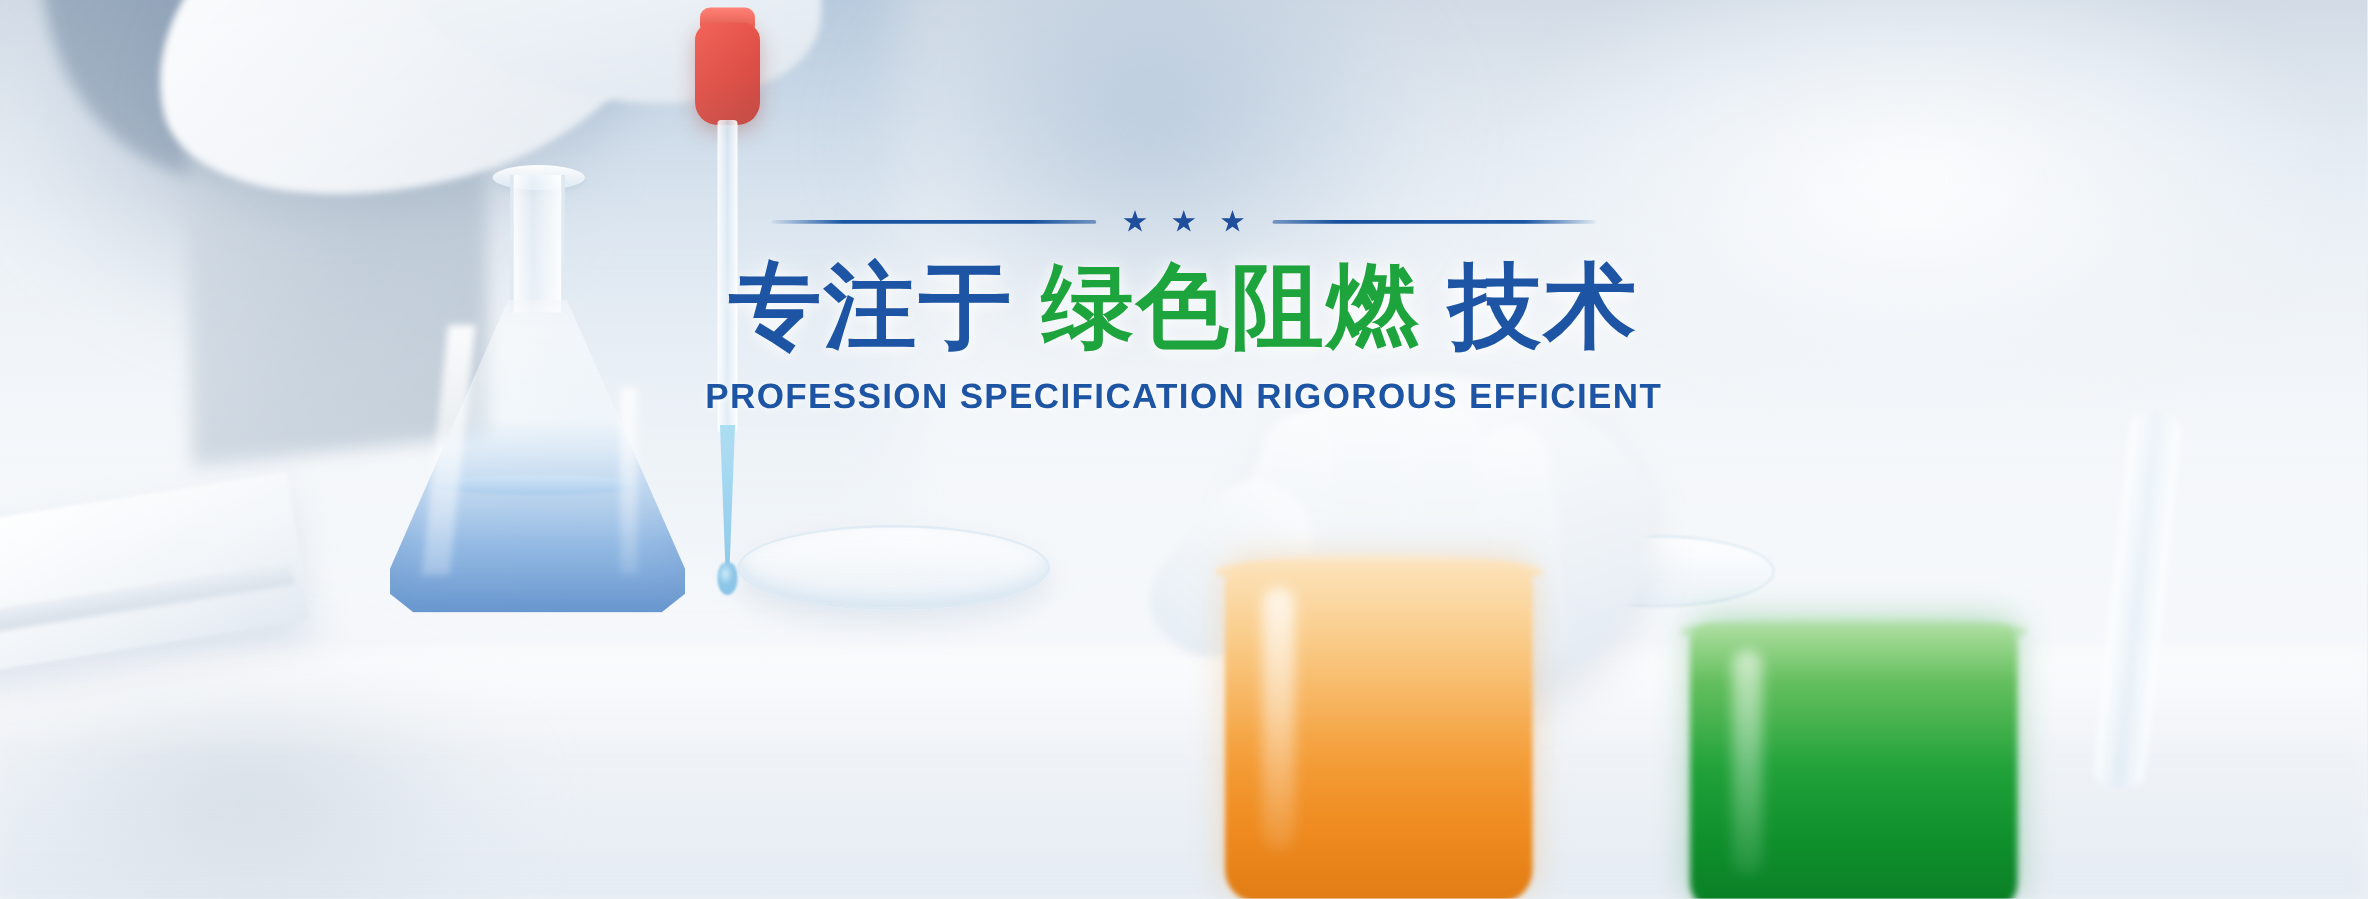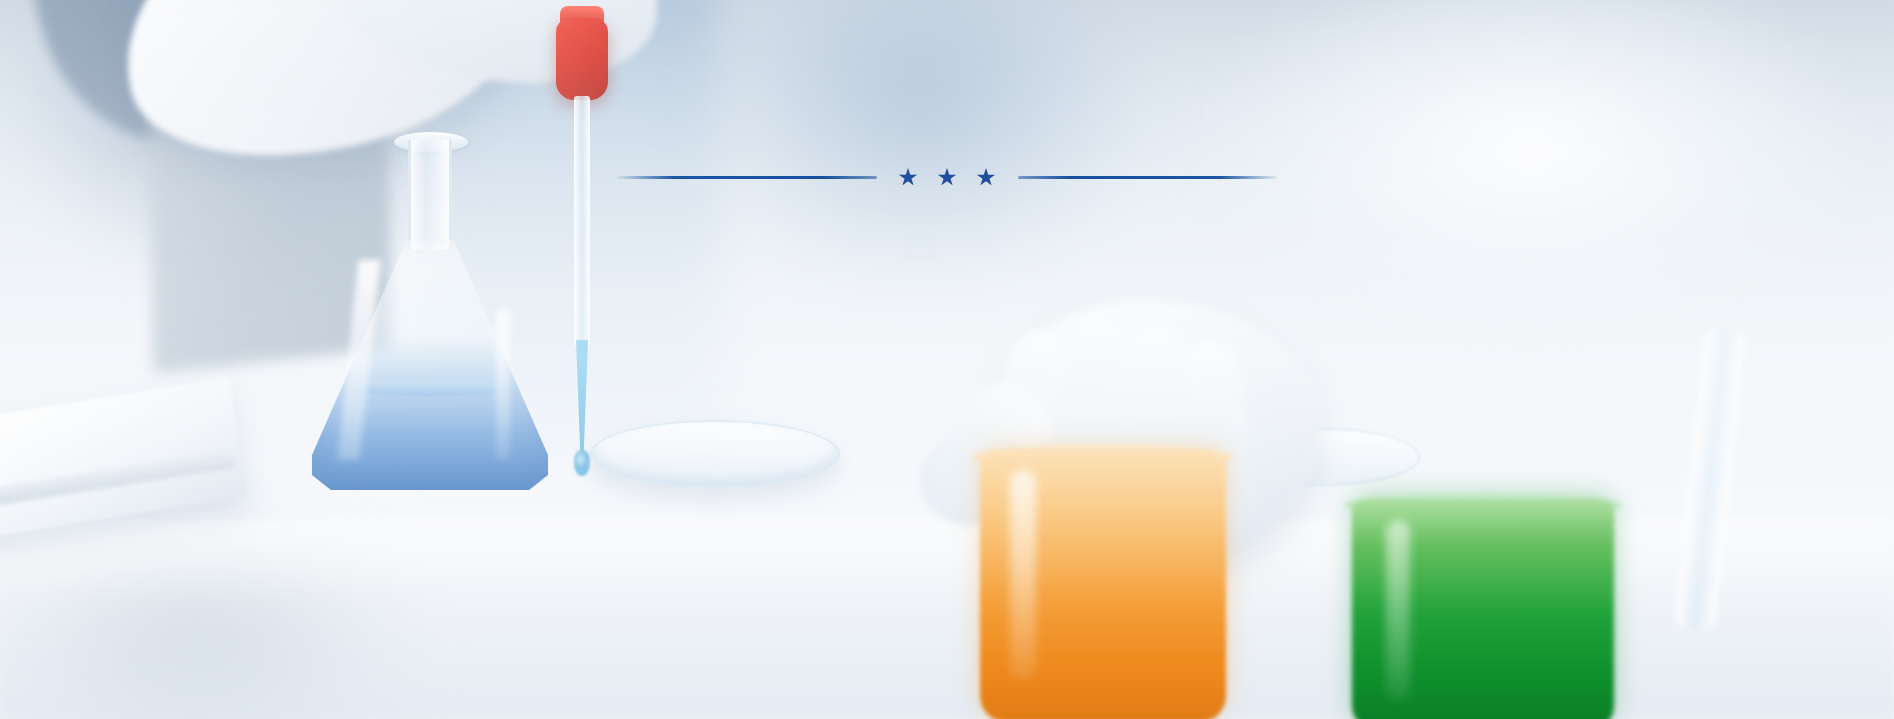--- a/index.html
+++ b/index.html
@@ -398,17 +398,19 @@
     <div class="rule-row">
       <span class="rule"></span>
       <span class="stars">
         <span class="star"></span>
         <span class="star"></span>
         <span class="star"></span>
       </span>
       <span class="rule right"></span>
     </div>
 
-
+    <h1 class="headline"><span class="hl-blue">专注于</span><span class="hl-gap"></span><span class="hl-green">绿色阻燃</span><span class="hl-gap"></span><span class="hl-blue">技术</span></h1>
+
+    <div class="subtitle">PROFESSION SPECIFICATION RIGOROUS EFFICIENT</div>
 
 
   </div>
 </div>
 
 </body></html>

